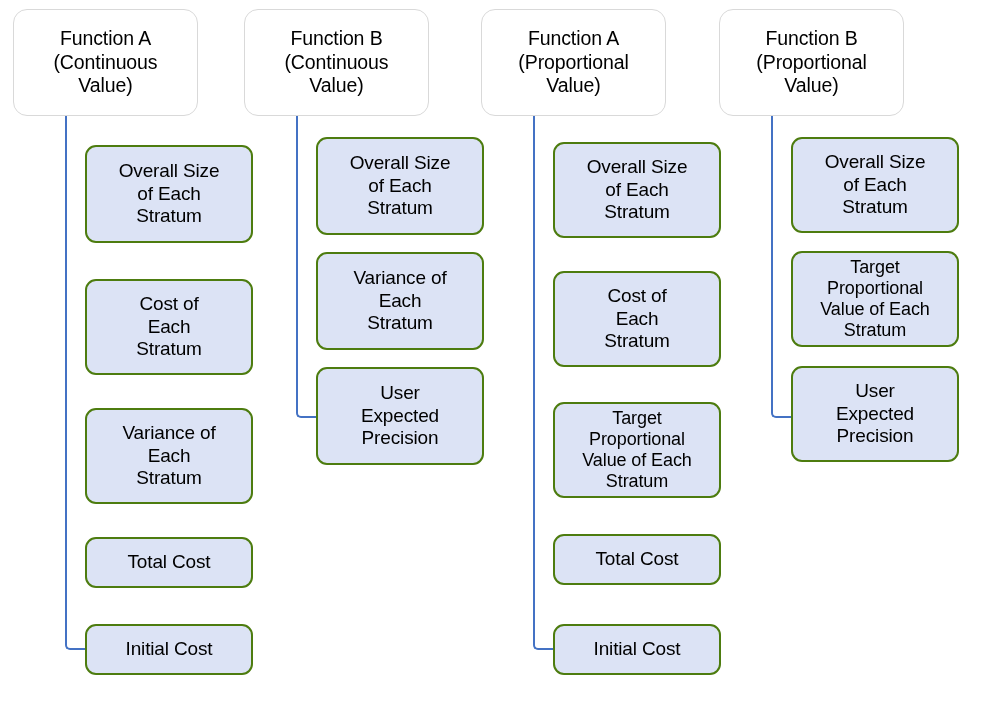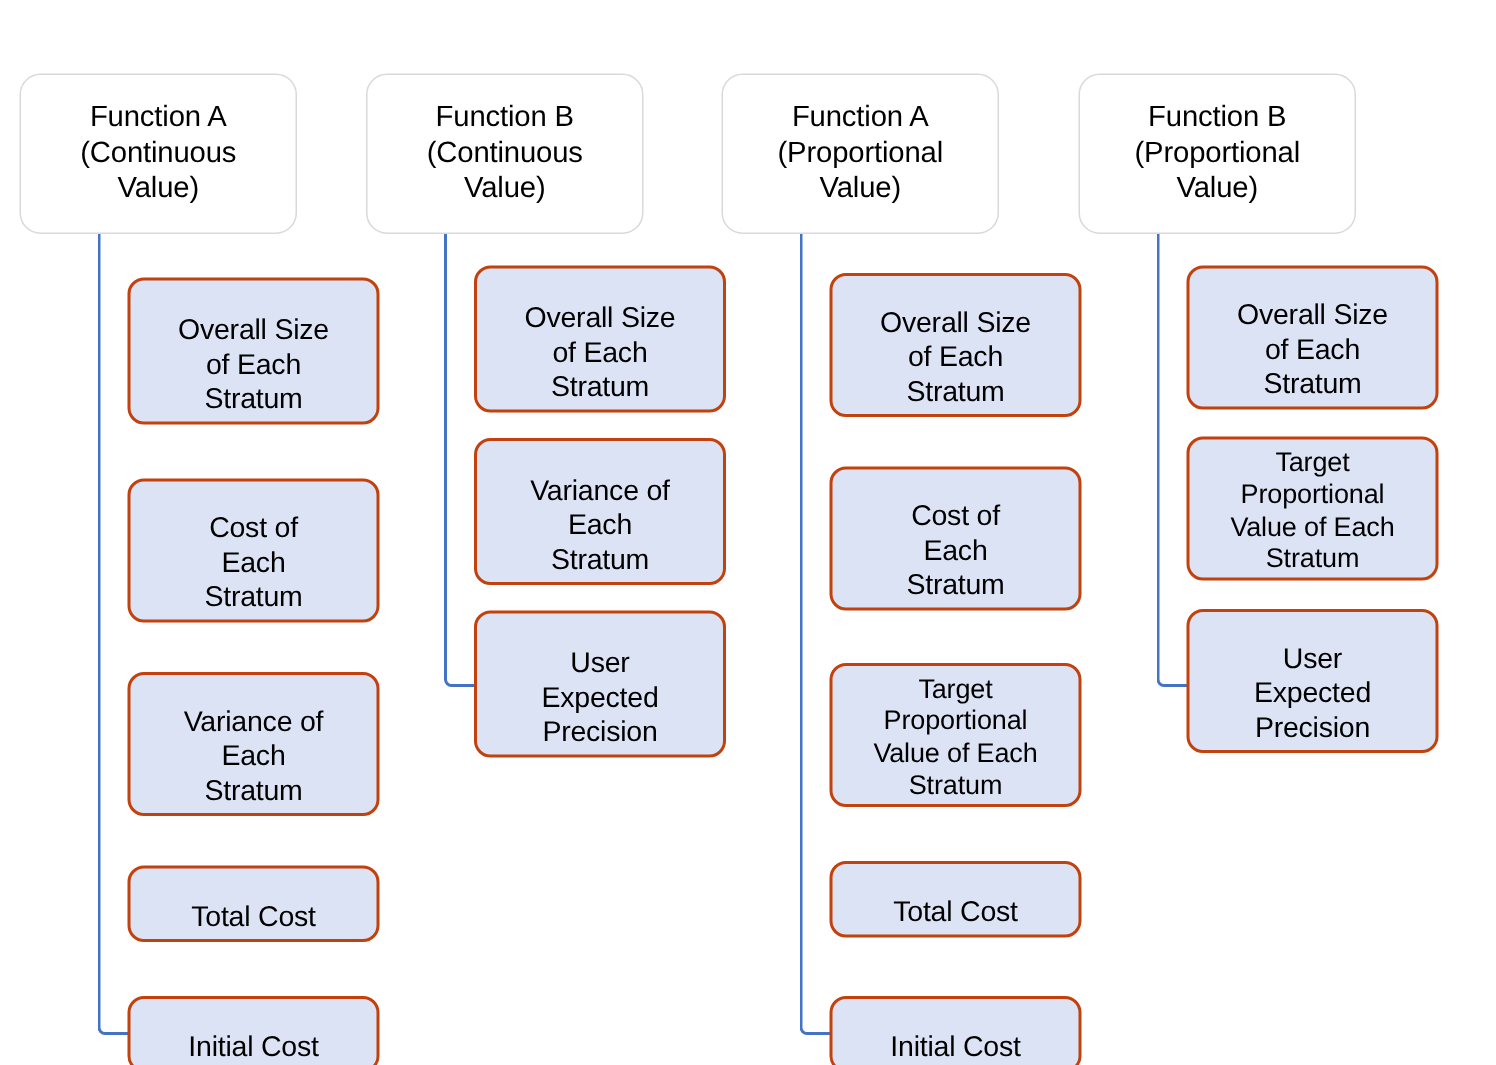--- a/index.html
+++ b/index.html
@@ -21,21 +21,20 @@
     left: 0; top: 0;
     width: 997px;
     height: 710px;
   }
 
   .column {
     position: absolute;
     top: 0;
     width: 250px;
     height: 606px;
-    margin-top: 40px;
   }
 
   
   .header-box {
     position: absolute;
     left: 13px;
     top: 9px;
     width: 185px;
     height: 107px;
     box-sizing: border-box;
@@ -65,25 +64,25 @@
     border-bottom-left-radius: 5px;
     pointer-events: none;
   }
 
   
   .node {
     position: absolute;
     left: 85px;
     width: 168px;
     box-sizing: border-box;
-    border: 2px solid #c2410c;
+    border: 2px solid #4d7c0f;
     border-radius: 11px;
     background: #dce3f5;
     display: flex;
-    align-items: flex-end;
+    align-items: center;
     justify-content: center;
     text-align: center;
     line-height: 1.21;
     font-size: 19px;
     letter-spacing: -0.15px;
     padding: 2px 5px;
   }
   .node .ntxt { display: block; white-space: pre-line; }
   .node.small {
     font-size: 18px;

